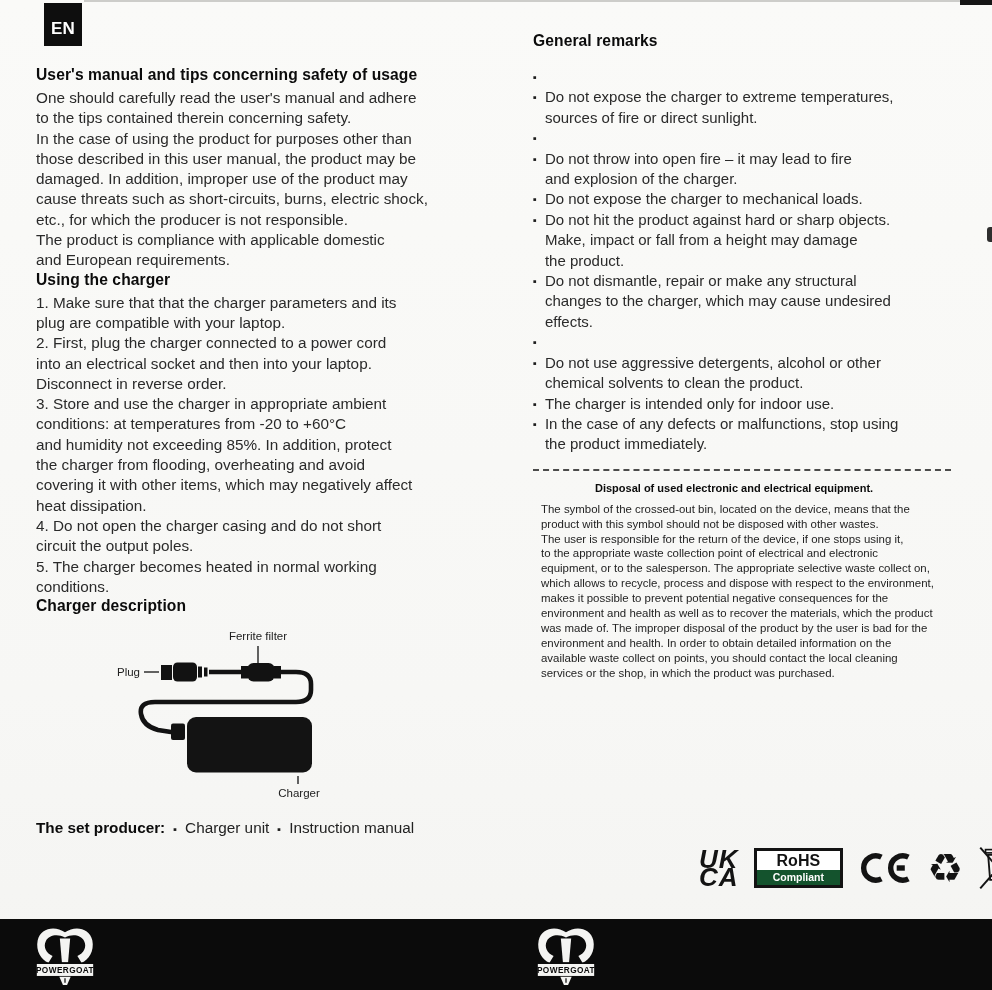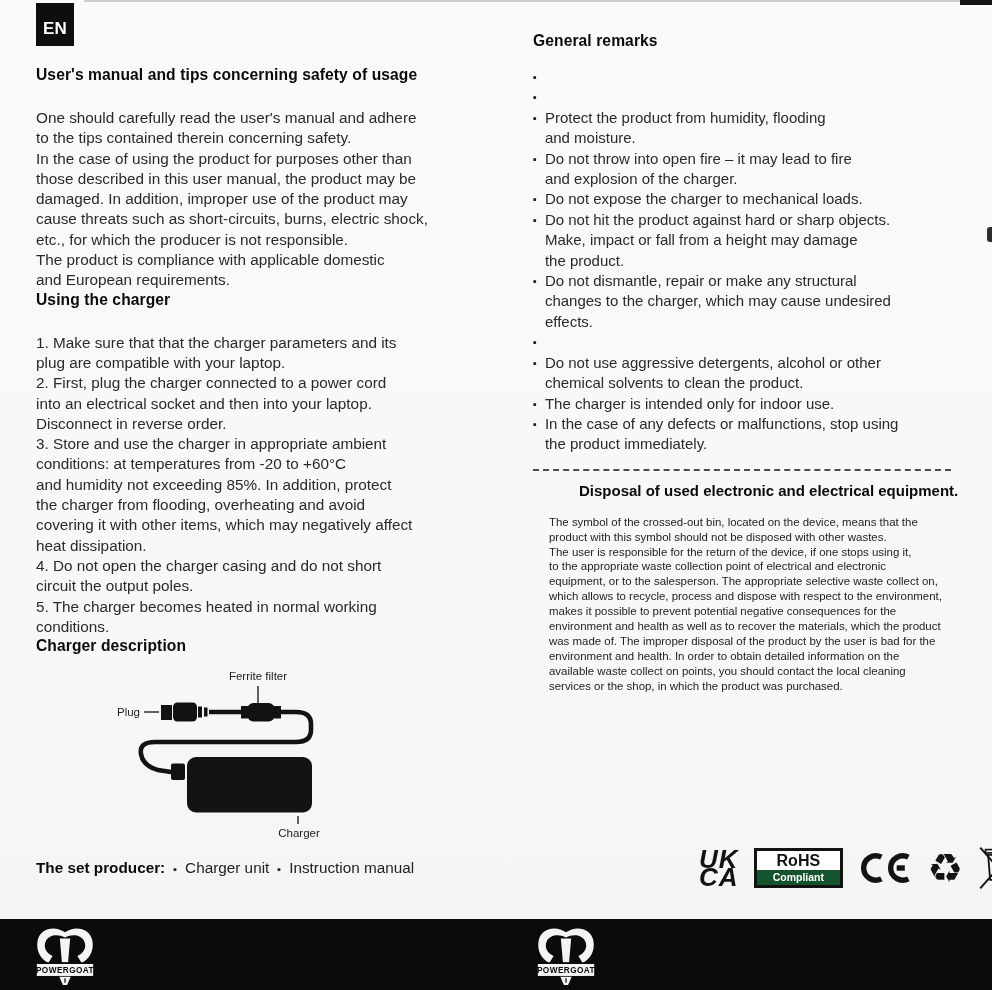--- a/index.html
+++ b/index.html
@@ -4,39 +4,39 @@
 <style>
   html,body{margin:0;padding:0;}
   body{width:992px;height:990px;background:#e9e9e7;font-family:"Liberation Sans",sans-serif;}
   .page{position:relative;width:992px;height:990px;background:linear-gradient(180deg,#fafaf8 0%,#f7f7f5 70%,#f4f4f2 100%);overflow:hidden;color:#262626;}
 
   
   .art-top{position:absolute;top:0;left:84px;width:908px;height:2px;background:#bdbdbb;opacity:.75;}
   .art-top-right{position:absolute;top:0;left:960px;width:32px;height:5px;background:#161616;}
   .art-right{position:absolute;top:227px;left:987px;width:5px;height:15px;background:#2e2e2e;border-radius:3px 0 0 3px;}
 
-  .en-badge{position:absolute;left:36px;top:3px;width:38px;height:43px;background:#0e0e0e;color:#fff;
+  .en-badge{position:absolute;left:44px;top:3px;width:38px;height:43px;background:#0e0e0e;color:#fff;
     display:flex;align-items:center;justify-content:center;padding-top:9px;box-sizing:border-box;
     font-weight:bold;font-size:17px;letter-spacing:.3px;}
 
   .col-left{position:absolute;left:36px;top:66px;width:476px;}
   .col-right{position:absolute;left:533px;top:32px;width:446px;}
 
   h1.sec,h2.sec{font-size:15.6px;color:#0b0b0b;margin:0;letter-spacing:.1px;}
   .body-text{font-size:15.3px;line-height:20.3px;white-space:pre-line;margin:0;color:#2a2a2a;}
   .mt-h{margin-top:12px;}
-  .mt-p{margin-top:24px;}
+  .mt-p{margin-top:4px;}
 
   .bullet-item{display:flex;gap:8px;font-size:15px;line-height:20.4px;color:#2a2a2a;}
   .sq{flex:0 0 auto;font-size:11px;line-height:20.4px;color:#1c1c1c;}
   .bt{white-space:pre-line;}
 
   .dashed{border:none;border-top:2px dashed #4b4b4b;margin:14px 0 11px 0;width:418px;}
-  h3.disposal{font-size:15px;color:#0b0b0b;margin:0 0 7px 0;padding-left:46px;}
-  .small-text{font-size:11.45px;line-height:14.9px;white-space:pre-line;color:#232323;width:442px;margin:16px;}
+  h3.disposal{font-size:11px;color:#0b0b0b;margin:0 0 7px 16px;padding-left:46px;}
+  .small-text{font-size:11.45px;line-height:14.9px;white-space:pre-line;color:#232323;width:442px;margin:8px;}
 
   
   .diagram{display:block;margin:5px 0 0 19px;}
   .dlabel{font-family:"Liberation Sans",sans-serif;font-size:11.5px;fill:#222;}
 
   .set-line{margin-top:14px;font-size:15.3px;color:#222;display:flex;align-items:baseline;gap:8px;flex-wrap:nowrap;}
   .set-label{font-weight:bold;color:#0b0b0b;}
   .set-item{display:flex;gap:8px;align-items:baseline;}
   .set-item .sq{font-size:11px;}
 
@@ -145,26 +145,26 @@
     <h2 class="sec" style="margin-bottom:17px;">General remarks</h2>
 
     <div>
 
         <div class="bullet-item">
           <span class="sq">▪</span>
         </div>
 
         <div class="bullet-item">
           <span class="sq">▪</span>
-        </div>
-
-        <div class="bullet-item">
-          <span class="sq">▪</span>
-          <span class="bt">Protect the product from humidity, flooding
-and moisture.</span>
+          <span class="bt">Do not expose the charger to extreme temperatures,
+sources of fire or direct sunlight.</span>
+        </div>
+
+        <div class="bullet-item">
+          <span class="sq">▪</span>
         </div>
 
         <div class="bullet-item">
           <span class="sq">▪</span>
           <span class="bt">Do not throw into open fire – it may lead to fire
 and explosion of the charger.</span>
         </div>
 
         <div class="bullet-item">
           <span class="sq">▪</span>

